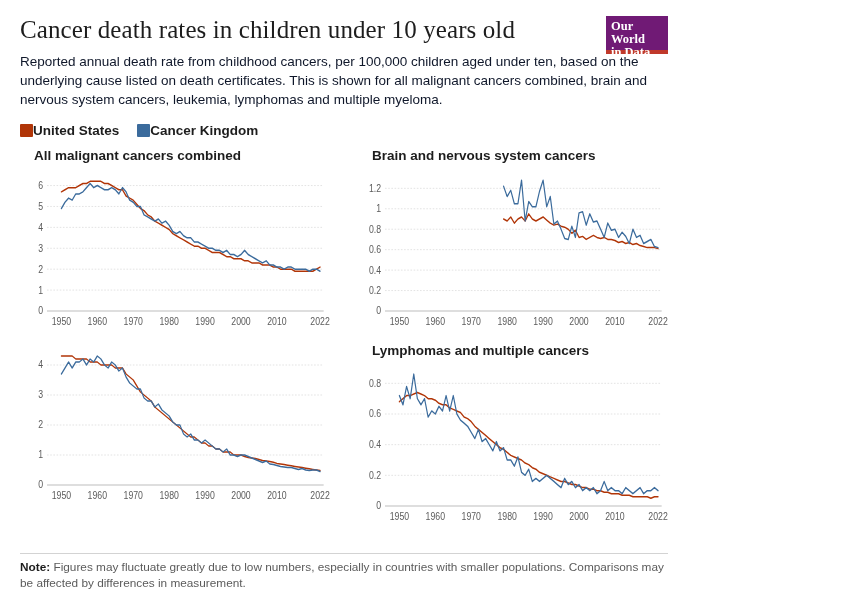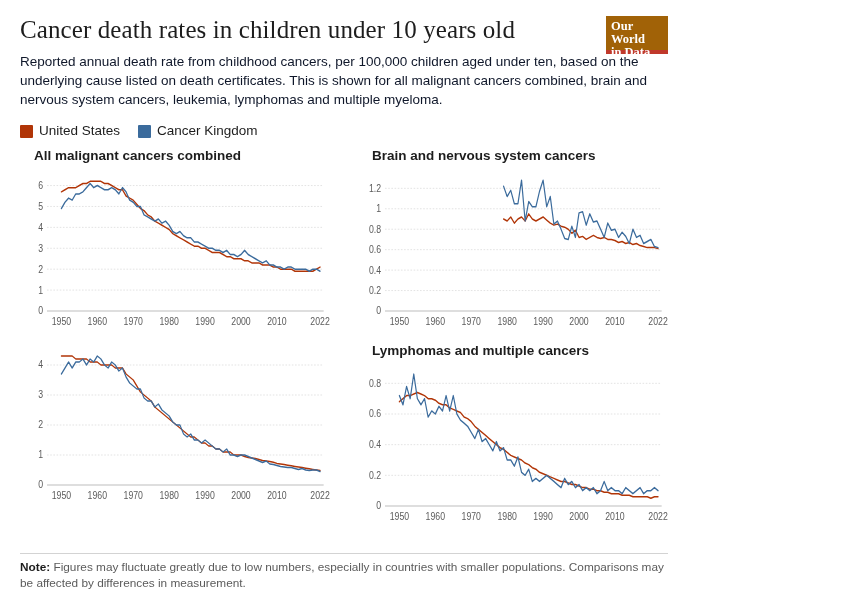--- a/index.html
+++ b/index.html
@@ -38,43 +38,43 @@
     color: #0f172a;
     margin: 0;
     max-width: 700px;
   }
   .owid-logo {
     position: absolute;
     top: 0px;
     right: 0px;
     width: 62px;
     height: 38px;
-    background: #a16207;
+    background: #701a75;
     color: #ffffff;
     font-family: "Liberation Serif", serif;
     font-weight: bold;
     font-size: 12.5px;
     line-height: 13px;
     padding: 4px 5px 0 5px;
     box-sizing: border-box;
     border-bottom: 4px solid #c0392b;
   }
   .legend {
     display: flex;
     align-items: center;
     gap: 18px;
     margin-top: 14px;
     margin-bottom: 4px;
   }
   .legend-item {
     display: flex;
-    align-items: flex-end;
-    gap: 6px;
+    align-items: center;
     font-size: 13.5px;
     color: #1d1d1d;
+    font-weight: bold;
   }
   .legend-swatch {
     width: 13px;
     height: 13px;
     border-radius: 1px;
     display: inline-block;
   }
   .grid {
     display: grid;
     grid-template-columns: 1fr 1fr;

